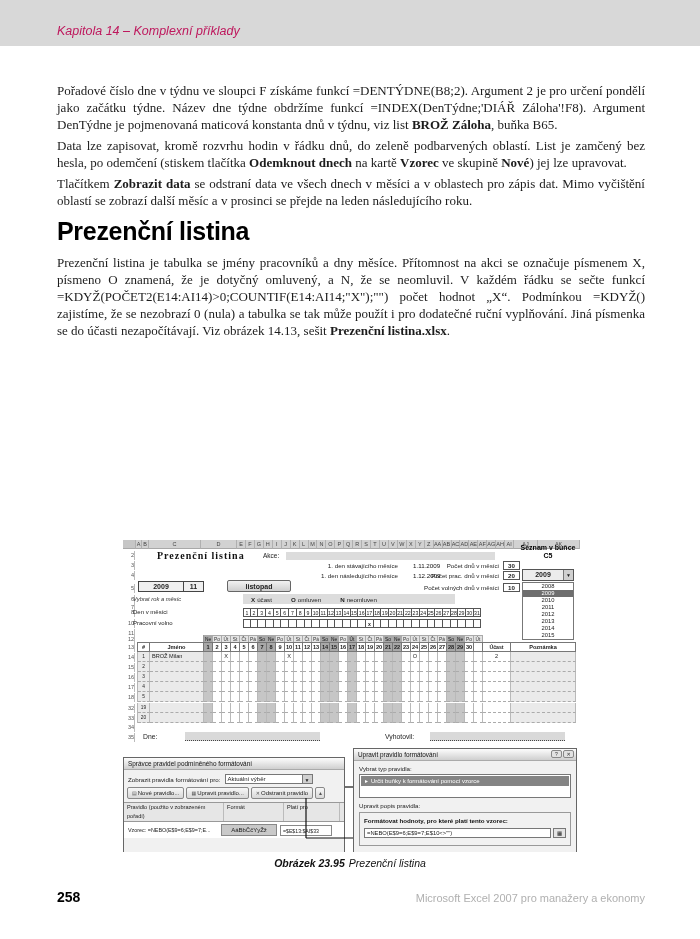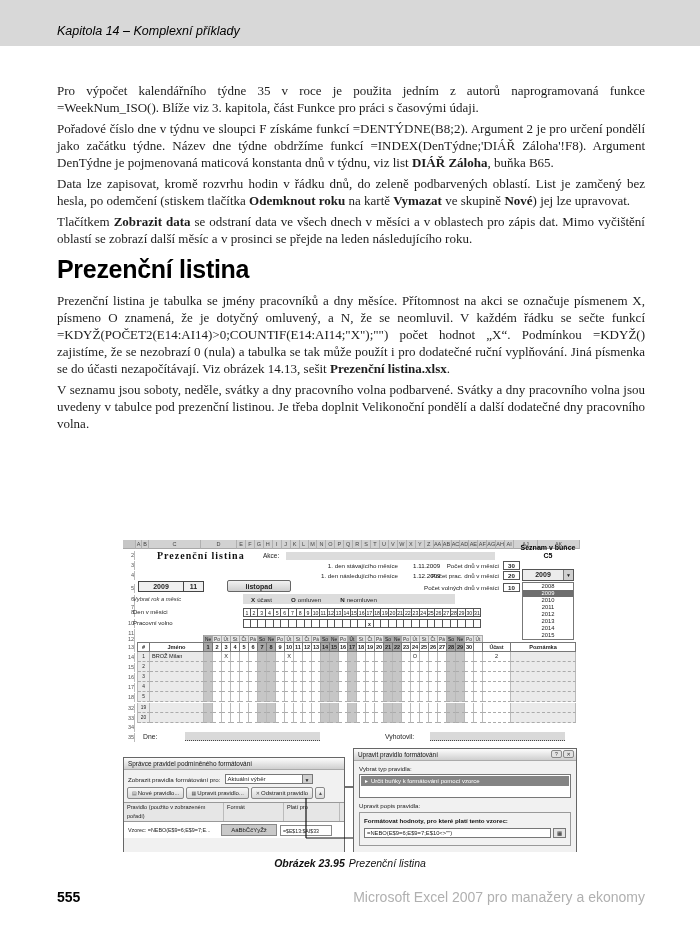--- a/index.html
+++ b/index.html
@@ -1,21 +1,21 @@
 <!DOCTYPE html>
 <html><head>
 <meta charset="utf-8">
 <style>
   html,body{margin:0;padding:0;background:#fff;}
   .page{position:relative;width:700px;height:939px;background:#ffffff;overflow:hidden;
         font-family:"Liberation Serif",serif;color:#1c1c1c;}
   
   .chap-band{position:absolute;left:0;top:0;width:700px;height:46px;background:#d8d8d8;}
   .chap-title{position:absolute;left:57px;top:24px;font-family:"Liberation Sans",sans-serif;
-        font-style:italic;font-size:12.5px;color:#000000;}
+        font-style:italic;font-size:12.5px;color:#be185d;}
   
   .content{position:absolute;left:57px;top:74px;width:588px;}
   .content p{margin:0 0 4px 0;font-size:13px;line-height:17px;text-align:justify;}
   .content p:first-child{margin-top:8px;}
   .content b{font-weight:bold;}
   h1{margin:8px 0 9px 0;font-family:"Liberation Sans",sans-serif;font-weight:bold;
      font-size:25px;line-height:28px;letter-spacing:-0.3px;color:#000;}
   
   .figure{position:absolute;left:123px;top:540px;width:457px;height:316px;
           font-family:"Liberation Sans",sans-serif;color:#222;}
@@ -116,41 +116,39 @@
   .picker{width:13px;height:10px;border:1px solid #777;background:#e4e4e4;font-size:5.5px;
       line-height:9px;text-align:center;}
   .connector{position:absolute;left:0;top:0;pointer-events:none;}
   
   .caption{position:absolute;left:0;top:857px;width:700px;text-align:center;
       font-family:"Liberation Sans",sans-serif;font-style:italic;font-size:10.5px;color:#111;}
   .caption b{font-weight:bold;margin-right:4px;}
   .page-footer{position:absolute;left:57px;top:889px;width:588px;display:flex;align-items:baseline;
       font-family:"Liberation Sans",sans-serif;}
   .pagenum{font-weight:bold;font-size:14px;color:#000;}
-  .booktitle{margin-left:auto;font-size:14px;color:#b0b0b0;}
+  .booktitle{margin-left:auto;font-size:11px;color:#b0b0b0;}
 </style>
 </head>
 <body>
 
 <div class="page">
 
   <div class="chap-band"></div>
   <div class="chap-title">Kapitola 14 – Komplexní příklady</div>
 
   <div class="content">
     <div id="paras-before">
-        <p>Pro výpočet kalendářního týdne 35 v roce je použita jedním z autorů naprogramovaná funkce =WeekNum_ISO(). Blíže viz 3. kapitola, část Funkce pro práci s časovými údaji.</p>
-        <p>Pořadové číslo dne v týdnu ve sloupci F získáme funkcí =DENTÝDNE(B8;2). Argument 2 je pro určení pondělí jako začátku týdne. Název dne týdne obdržíme funkcí =INDEX(DenTýdne;'DIÁŘ Záloha'!F8). Argument DenTýdne je pojmenovaná maticová konstanta dnů v týdnu, viz list <b>DIÁŘ Záloha</b>, buňka B65.</p>
-        <p>Data lze zapisovat, kromě rozvrhu hodin v řádku dnů, do zeleně podbarvených oblastí. List je zamčený bez hesla, po odemčení (stiskem tlačítka <b>Odemknout roku</b> na kartě <b>Vymazat</b> ve skupině <b>Nové</b>) jej lze upravovat.</p>
+        <p>Pořadové číslo dne v týdnu ve sloupci F získáme funkcí =DENTÝDNE(B8;2). Argument 2 je pro určení pondělí jako začátku týdne. Název dne týdne obdržíme funkcí =INDEX(DenTýdne;'DIÁŘ Záloha'!F8). Argument DenTýdne je pojmenovaná maticová konstanta dnů v týdnu, viz list <b>BROŽ Záloha</b>, buňka B65.</p>
+        <p>Data lze zapisovat, kromě rozvrhu hodin v řádku dnů, do zeleně podbarvených oblastí. List je zamčený bez hesla, po odemčení (stiskem tlačítka <b>Odemknout dnech</b> na kartě <b>Vzorec</b> ve skupině <b>Nové</b>) jej lze upravovat.</p>
         <p>Tlačítkem <b>Zobrazit data</b> se odstraní data ve všech dnech v měsíci a v oblastech pro zápis dat. Mimo vyčištění oblastí se zobrazí další měsíc a v prosinci se přejde na leden následujícího roku.</p>
       </div>
     <h1>Prezenční listina</h1>
     <div id="paras-after">
         <p>Prezenční listina je tabulka se jmény pracovníků a dny měsíce. Přítomnost na akci se označuje písmenem X, písmeno O znamená, že je dotyčný omluvený, a N, že se neomluvil. V každém řádku se sečte funkcí =KDYŽ(POČET2(E14:AI14)&gt;0;COUNTIF(E14:AI14;"X");"") počet hodnot „X“. Podmínkou =KDYŽ() zajistíme, že se nezobrazí 0 (nula) a tabulka se tak může použít i pro dodatečné ruční vyplňování. Jiná písmenka se do účasti nezapočítávají. Viz obrázek 14.13, sešit <b>Prezenční listina.xlsx</b>.</p>
-        <p>V seznamu jsou soboty, neděle, svátky a dny pracovního volna podbarvené. Svátky a dny pracovního volna jsou uvedeny v tabulce pod prezenční listinou. Je třeba doplnit Velikonoční pondělí a další dodatečné dny pracovního volna.</p>
       </div>
   </div>
 
   <div class="figure">
 
     <div class="colheads" id="colheads">
         <div class="ch corner"></div>
         <div class="ch" style="width:6px">A</div>
         <div class="ch" style="width:7px">B</div>
         <div class="ch" style="width:52px">C</div>
@@ -733,17 +731,17 @@
       <line x1="183" y1="298" x2="230" y2="298" stroke="#111" stroke-width="1.2"></line>
       <line x1="222" y1="247" x2="230" y2="247" stroke="#111" stroke-width="1.2"></line>
     </svg>
   </div>
 
   <div class="caption">
     <b>Obrázek 23.95</b><span>Prezenční listina</span>
   </div>
 
   <div class="page-footer">
-    <span class="pagenum">555</span>
+    <span class="pagenum">258</span>
     <span class="booktitle">Microsoft Excel 2007 pro manažery a ekonomy</span>
   </div>
 
 </div>
 
 </body></html>

